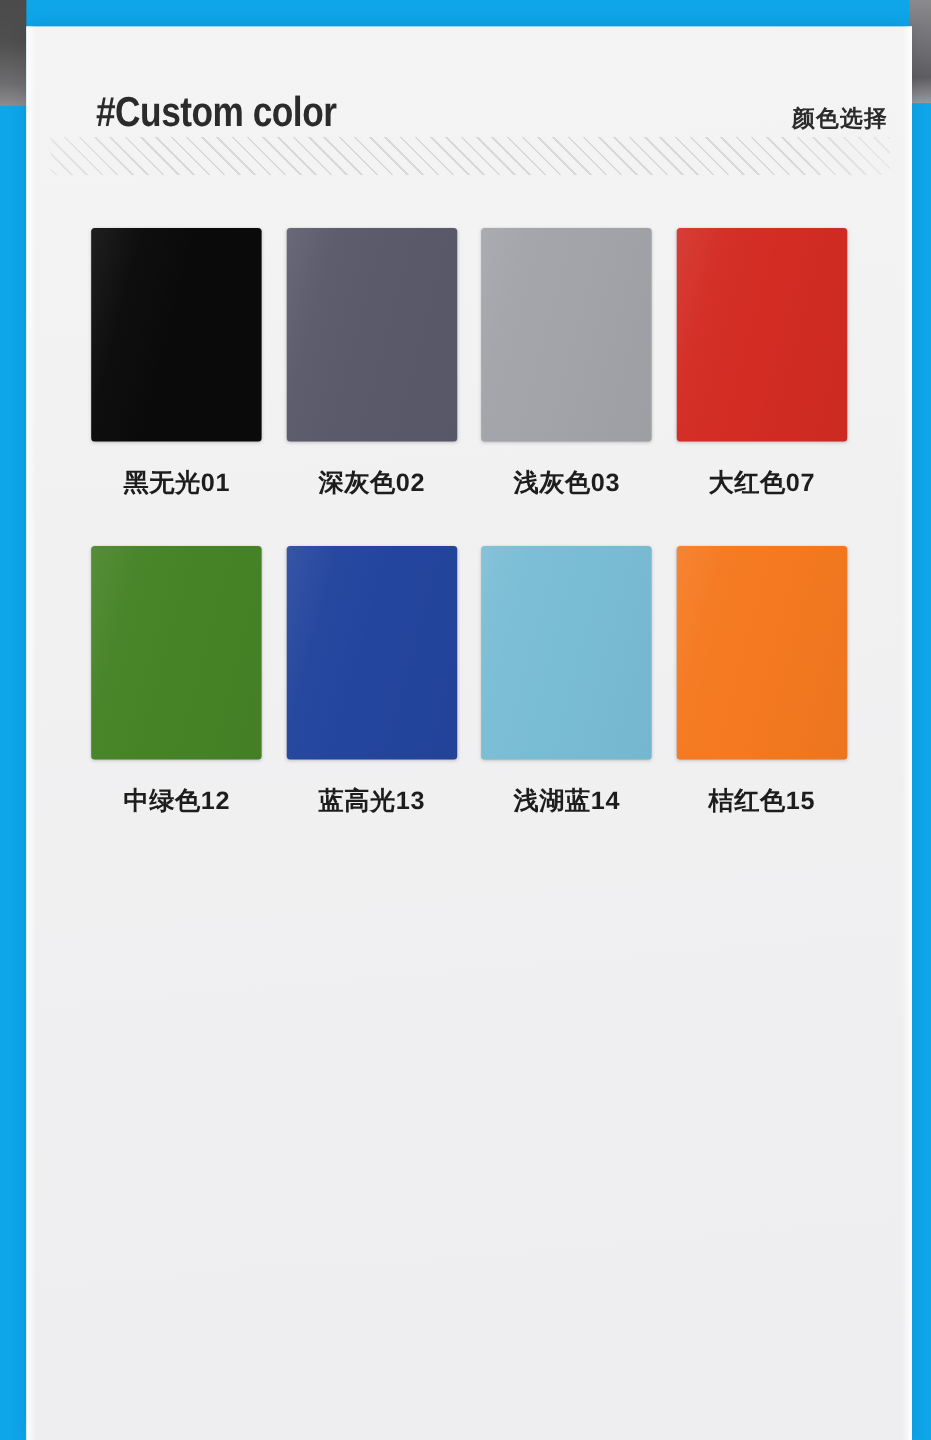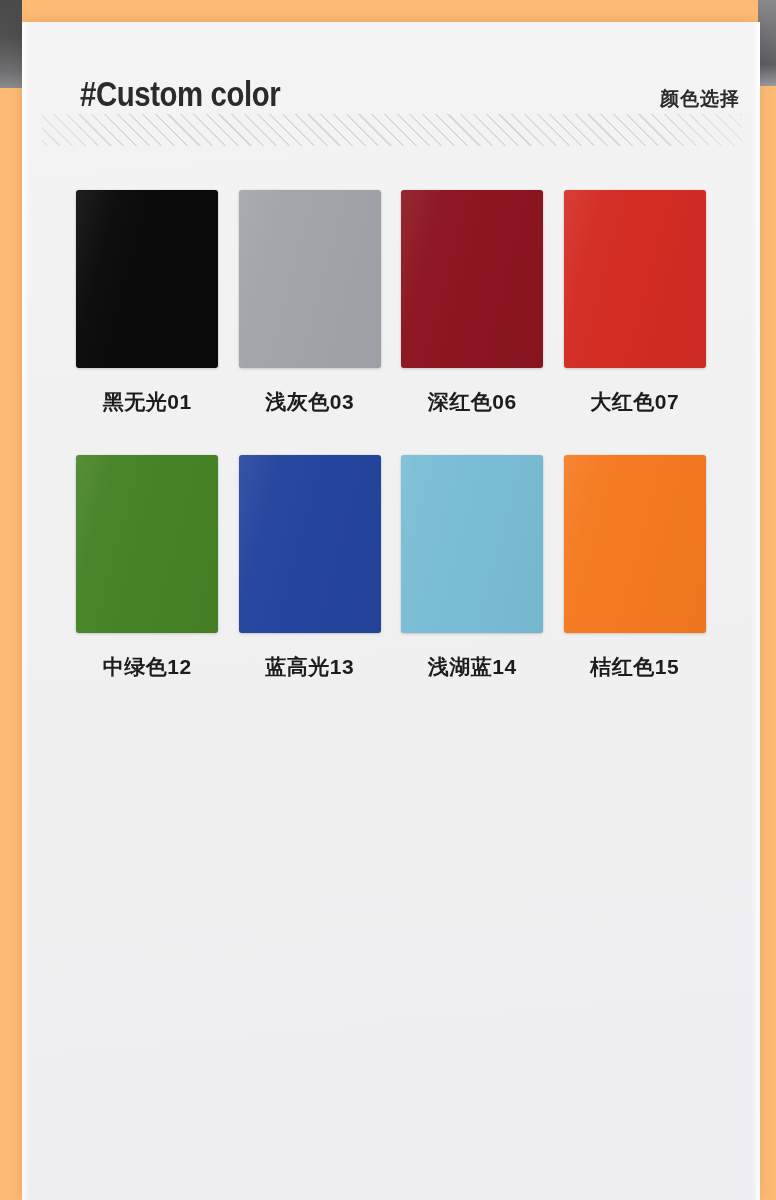--- a/index.html
+++ b/index.html
@@ -10,21 +10,21 @@
     overflow:hidden;
     background:#ffffff;
     font-family:"Liberation Sans","DejaVu Sans",sans-serif;
   }
 
   
   #page {
     position:relative;
     width:776px;
     height:1200px;
-    background:#fdba74;
+    background:#0ea5e9;
     overflow:hidden;
   }
 
   
   .corner-plate {
     position:absolute;
     top:0;
     background:linear-gradient(180deg,#4a4a4a 0%,#4f4f4f 40%,#6e6e70 80%,#8d8d90 100%);
   }
   .corner-plate.left  { left:0;  width:22px;  height:88px; }
@@ -173,28 +173,28 @@
       <div class="header-title">#Custom color</div>
       <div class="header-subtitle">颜色选择</div>
     </div>
 
     <div class="swatch-grid" id="swatch-grid">
         <div class="swatch-cell">
           <div class="swatch-chip" style="background: rgb(10, 10, 10);"></div>
           <div class="swatch-label">黑无光01</div>
         </div>
         <div class="swatch-cell">
+          <div class="swatch-chip" style="background: rgb(90, 90, 107);"></div>
+          <div class="swatch-label">深灰色02</div>
+        </div>
+        <div class="swatch-cell">
           <div class="swatch-chip" style="background: rgb(163, 164, 169);"></div>
           <div class="swatch-label">浅灰色03</div>
         </div>
         <div class="swatch-cell">
-          <div class="swatch-chip" style="background: rgb(140, 21, 32);"></div>
-          <div class="swatch-label">深红色06</div>
-        </div>
-        <div class="swatch-cell">
           <div class="swatch-chip" style="background: rgb(211, 44, 35);"></div>
           <div class="swatch-label">大红色07</div>
         </div>
         <div class="swatch-cell">
           <div class="swatch-chip" style="background: rgb(70, 131, 38);"></div>
           <div class="swatch-label">中绿色12</div>
         </div>
         <div class="swatch-cell">
           <div class="swatch-chip" style="background: rgb(36, 69, 158);"></div>
           <div class="swatch-label">蓝高光13</div>

